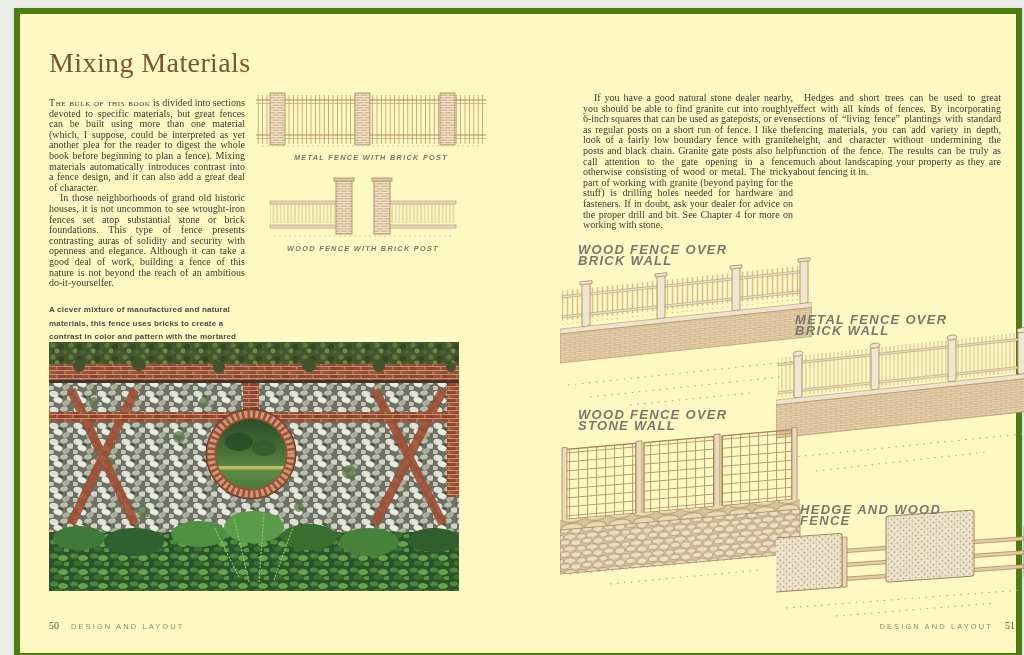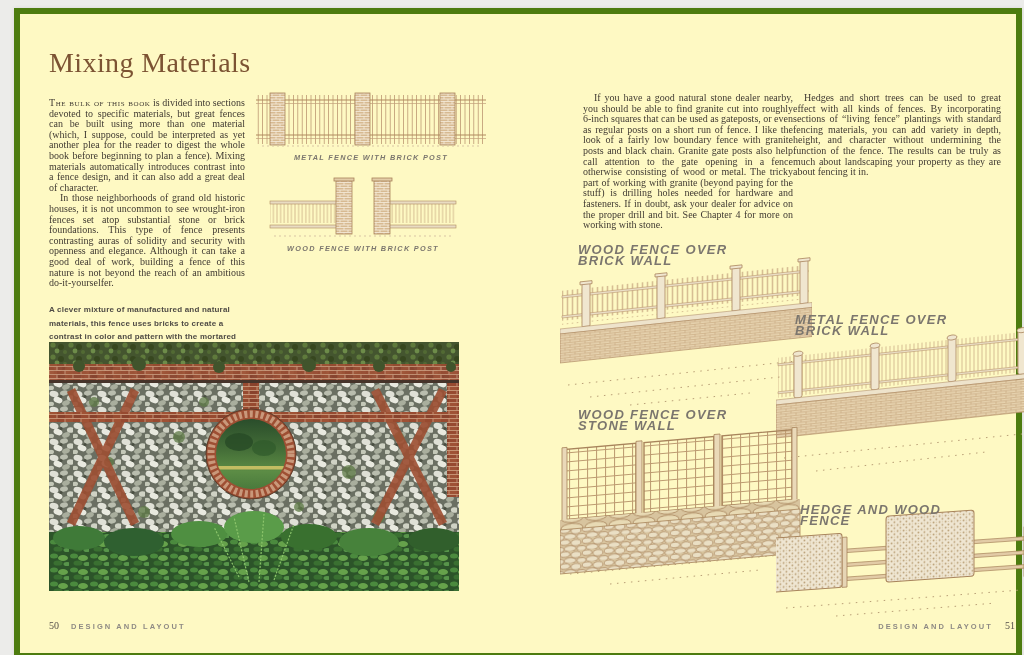--- a/index.html
+++ b/index.html
@@ -41,21 +41,21 @@
   }
   .rlabel{
     position:absolute;z-index:6;
     font-family:"Liberation Sans", sans-serif;font-style:italic;font-weight:bold;
     font-size:13px;letter-spacing:1.3px;color:#7b766e;line-height:10.5px;
     white-space:pre-line;text-align:left;
   }
   .rsvg{position:absolute;}
   .footer{position:absolute;top:601px;font-family:"Liberation Sans", sans-serif;}
   .footer .num{font-family:"Liberation Serif", serif;font-size:10px;font-weight:normal;color:#55504a;text-align:center;}
-  .footer .sect{font-size:7.5px;letter-spacing:2.1px;color:#8e8a84;font-weight:bold;}
+  .footer .sect{font-size:7.5px;letter-spacing:2.1px;color:#8e8a84;font-weight:normal;}
   .footer-left{left:29px;}
   .footer-left .sect{margin-left:12px;}
   .footer-right{right:1px;text-align:right;}
   .footer-right .num{margin-left:12px;}
 </style>
 </head>
 <body>
 
 <div class="spread">
 

